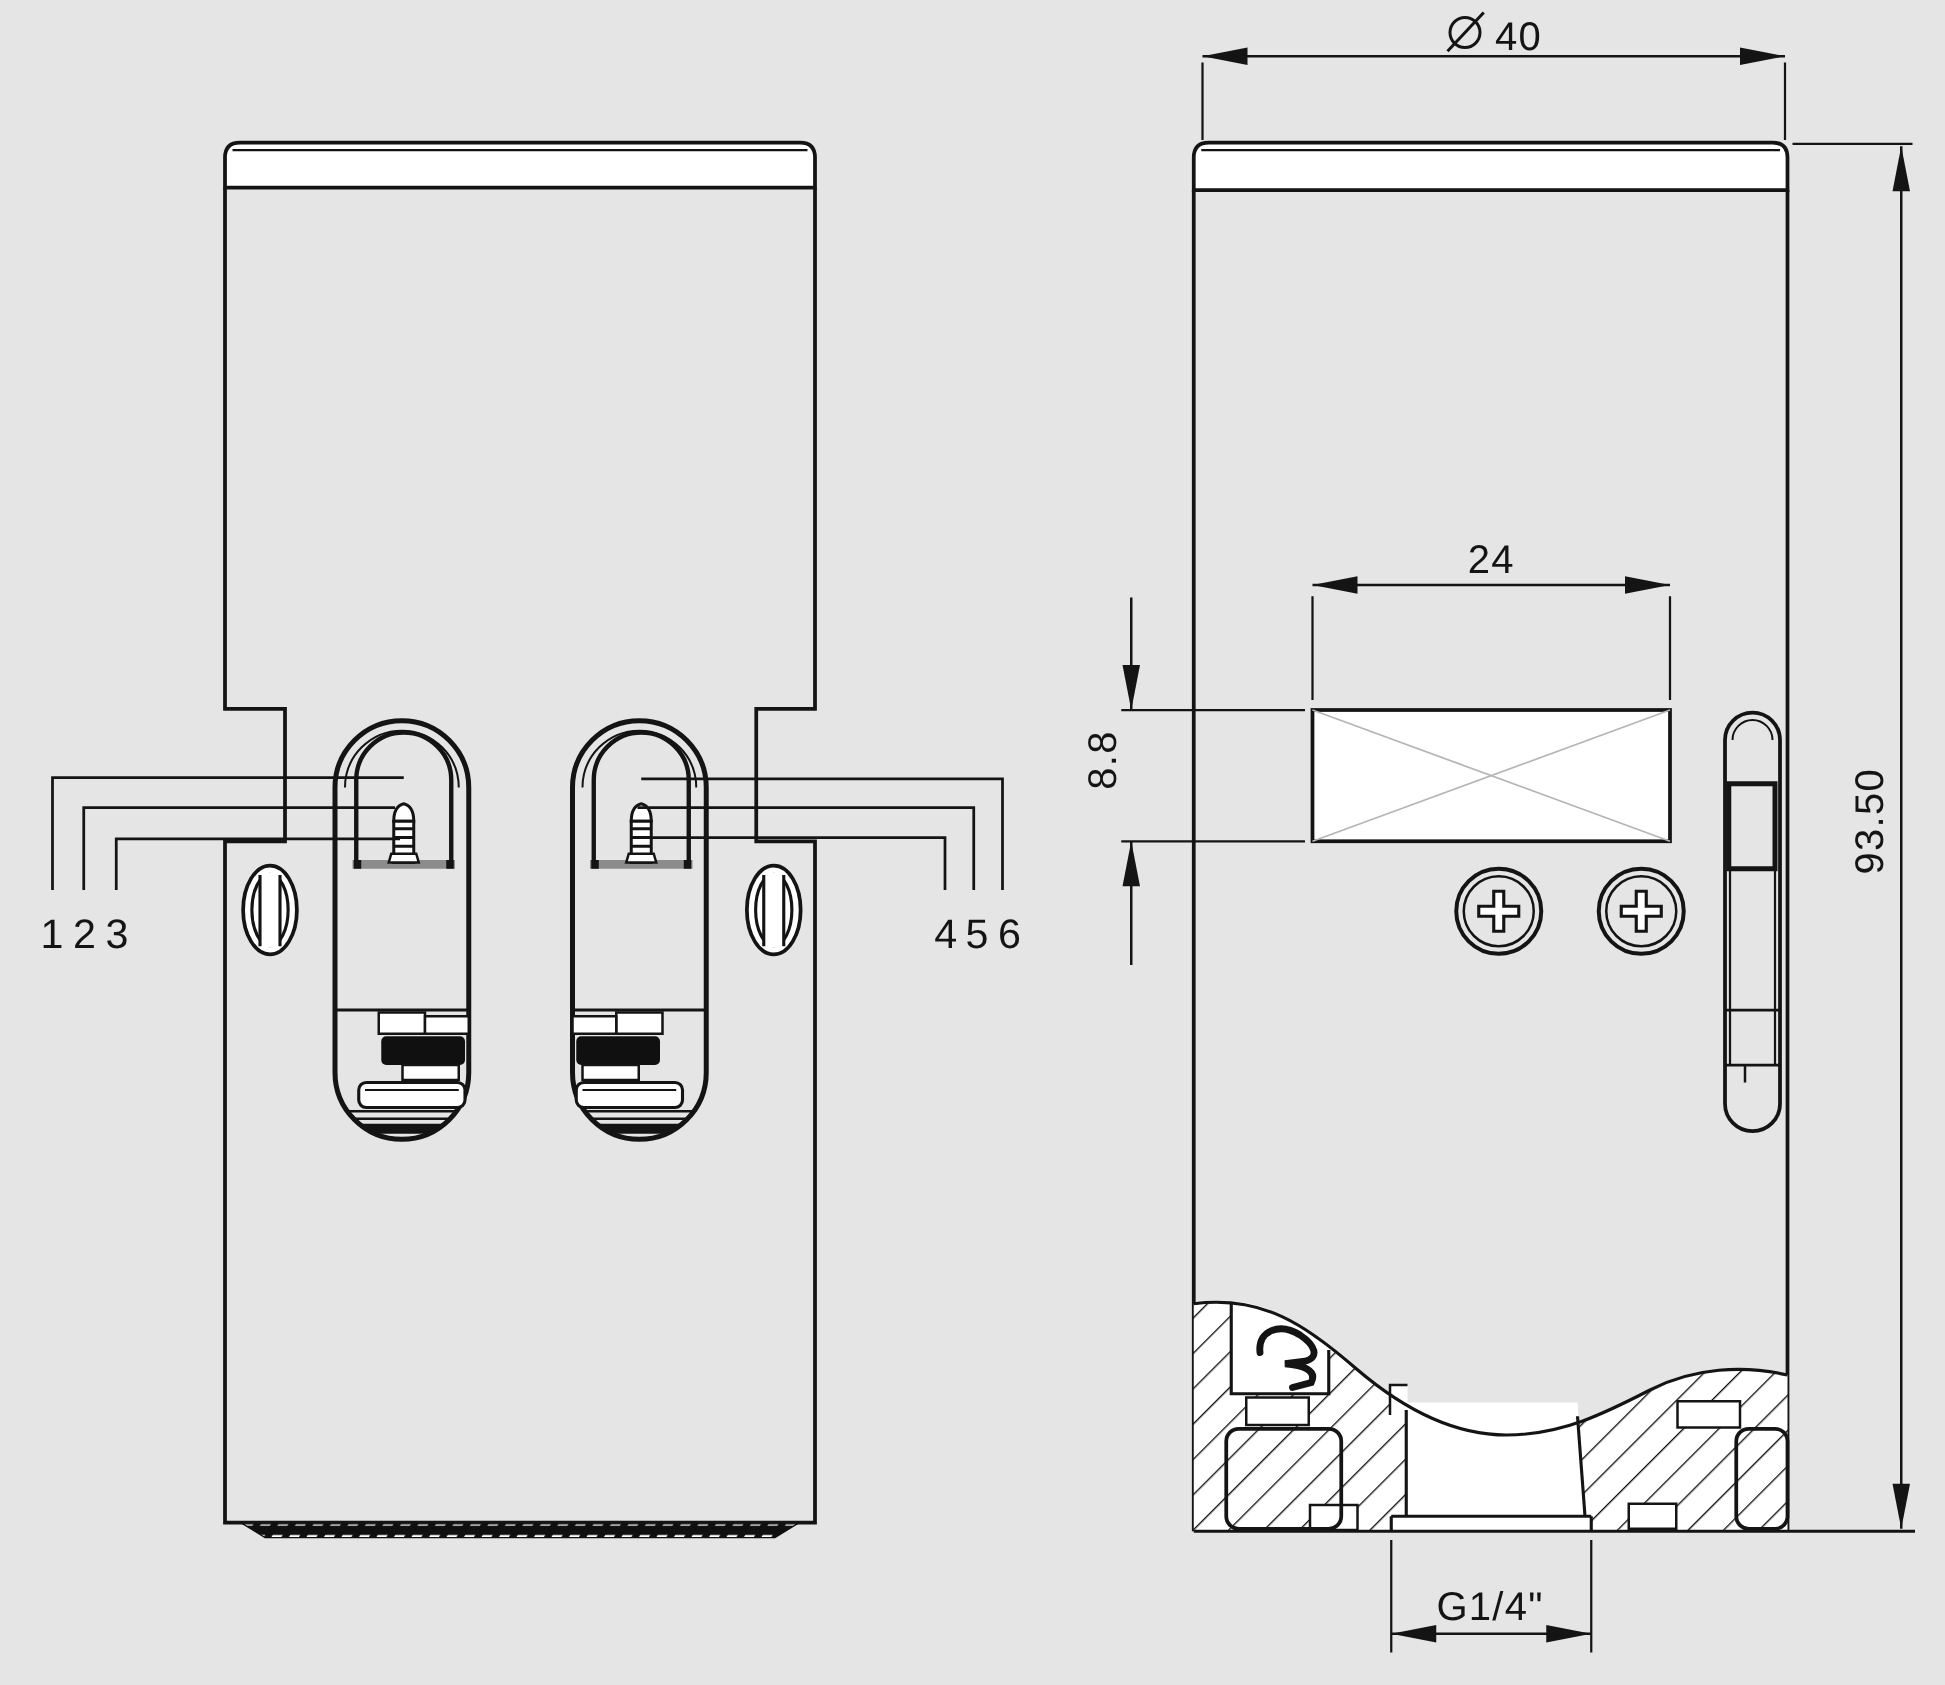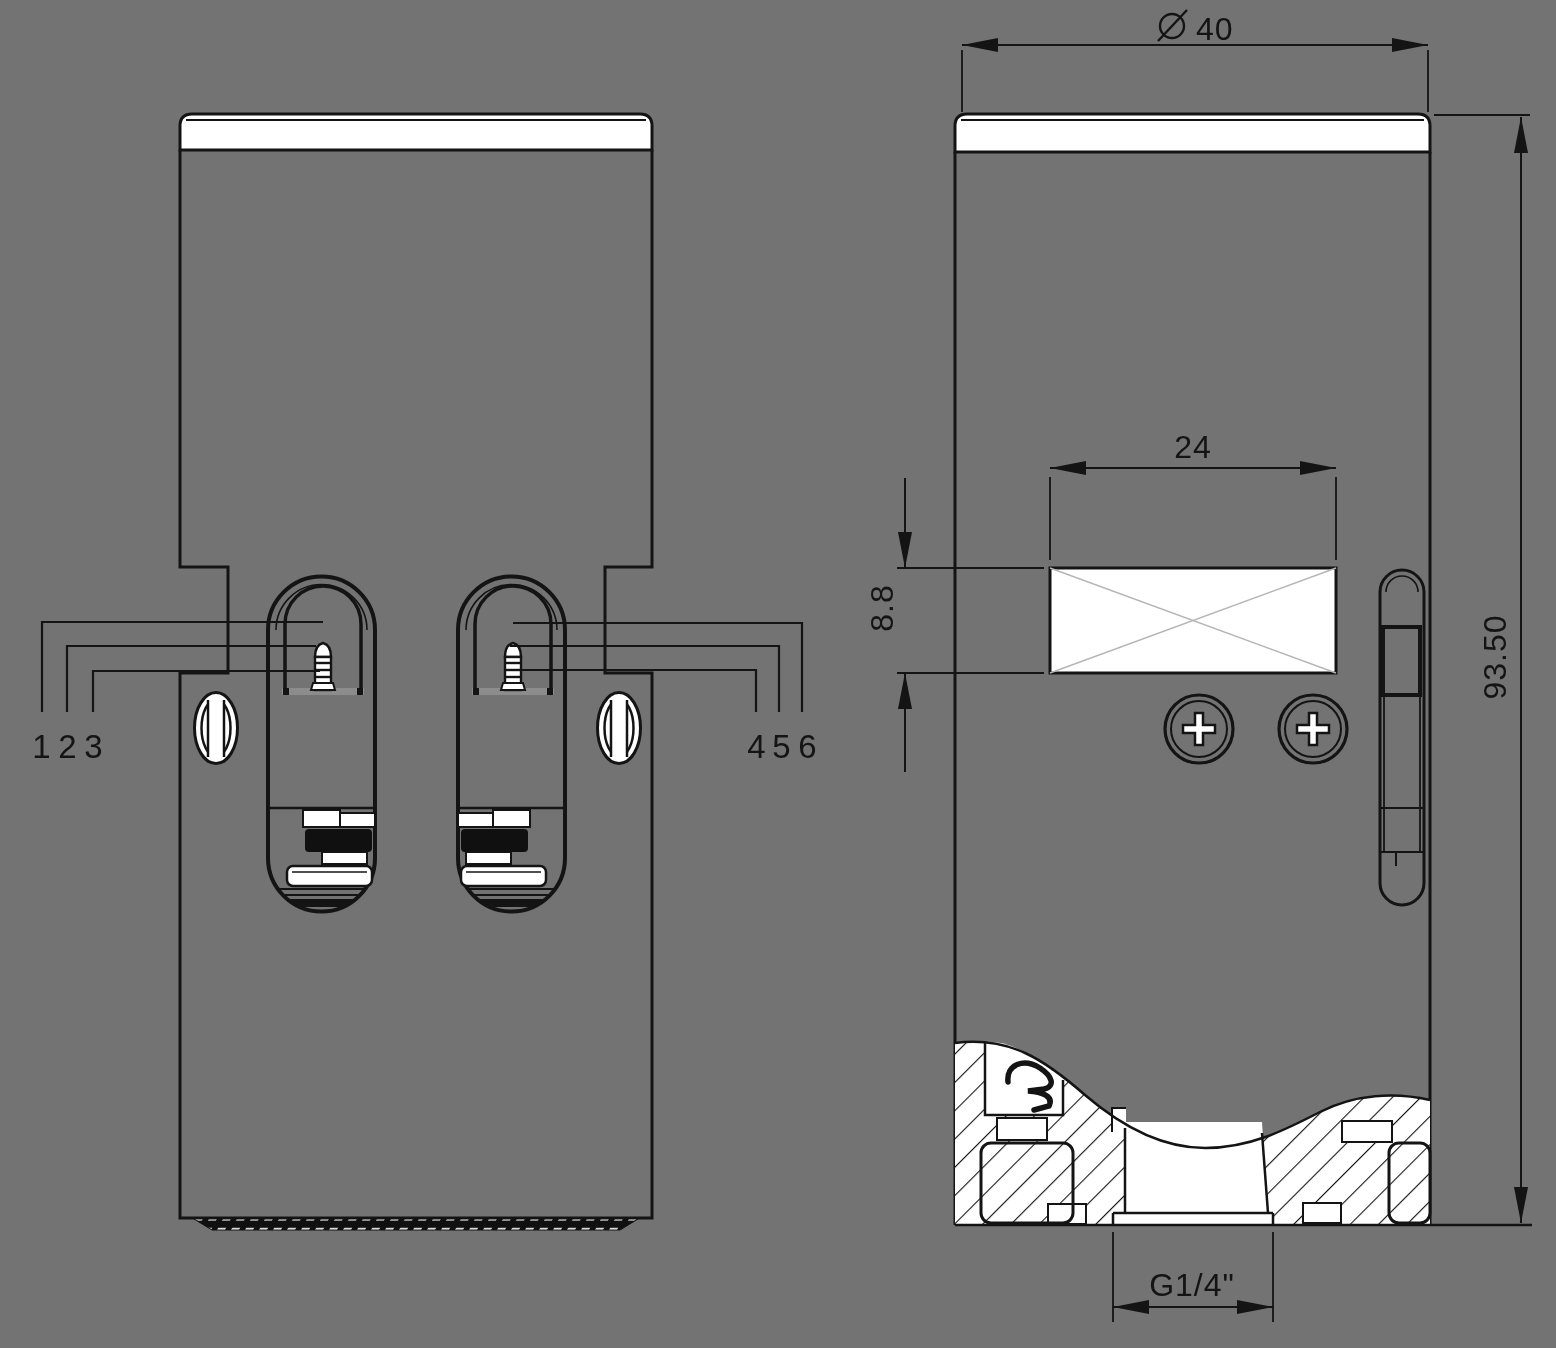--- a/index.html
+++ b/index.html
@@ -1,16 +1,16 @@
 <!DOCTYPE html>
 <html><head>
 <meta charset="utf-8">
 <style>
   html,body{margin:0;padding:0;background:#ffffff;}
-  .stage{width:1556px;height:1348px;position:relative;background:#737373;overflow:hidden;}
+  .stage{width:1556px;height:1348px;position:relative;background:#e5e5e5;overflow:hidden;}
   svg{display:block;}
   text{font-family:"Liberation Sans","DejaVu Sans",sans-serif;fill:#141414;}
   .dimtext{font-size:32px;letter-spacing:1px;}
   .callout{font-size:33px;letter-spacing:1px;}
 </style>
 </head>
 <body>
 
 <div class="stage">
 <svg viewBox="0 0 1556 1348" width="1556" height="1348" xmlns="http://www.w3.org/2000/svg">

